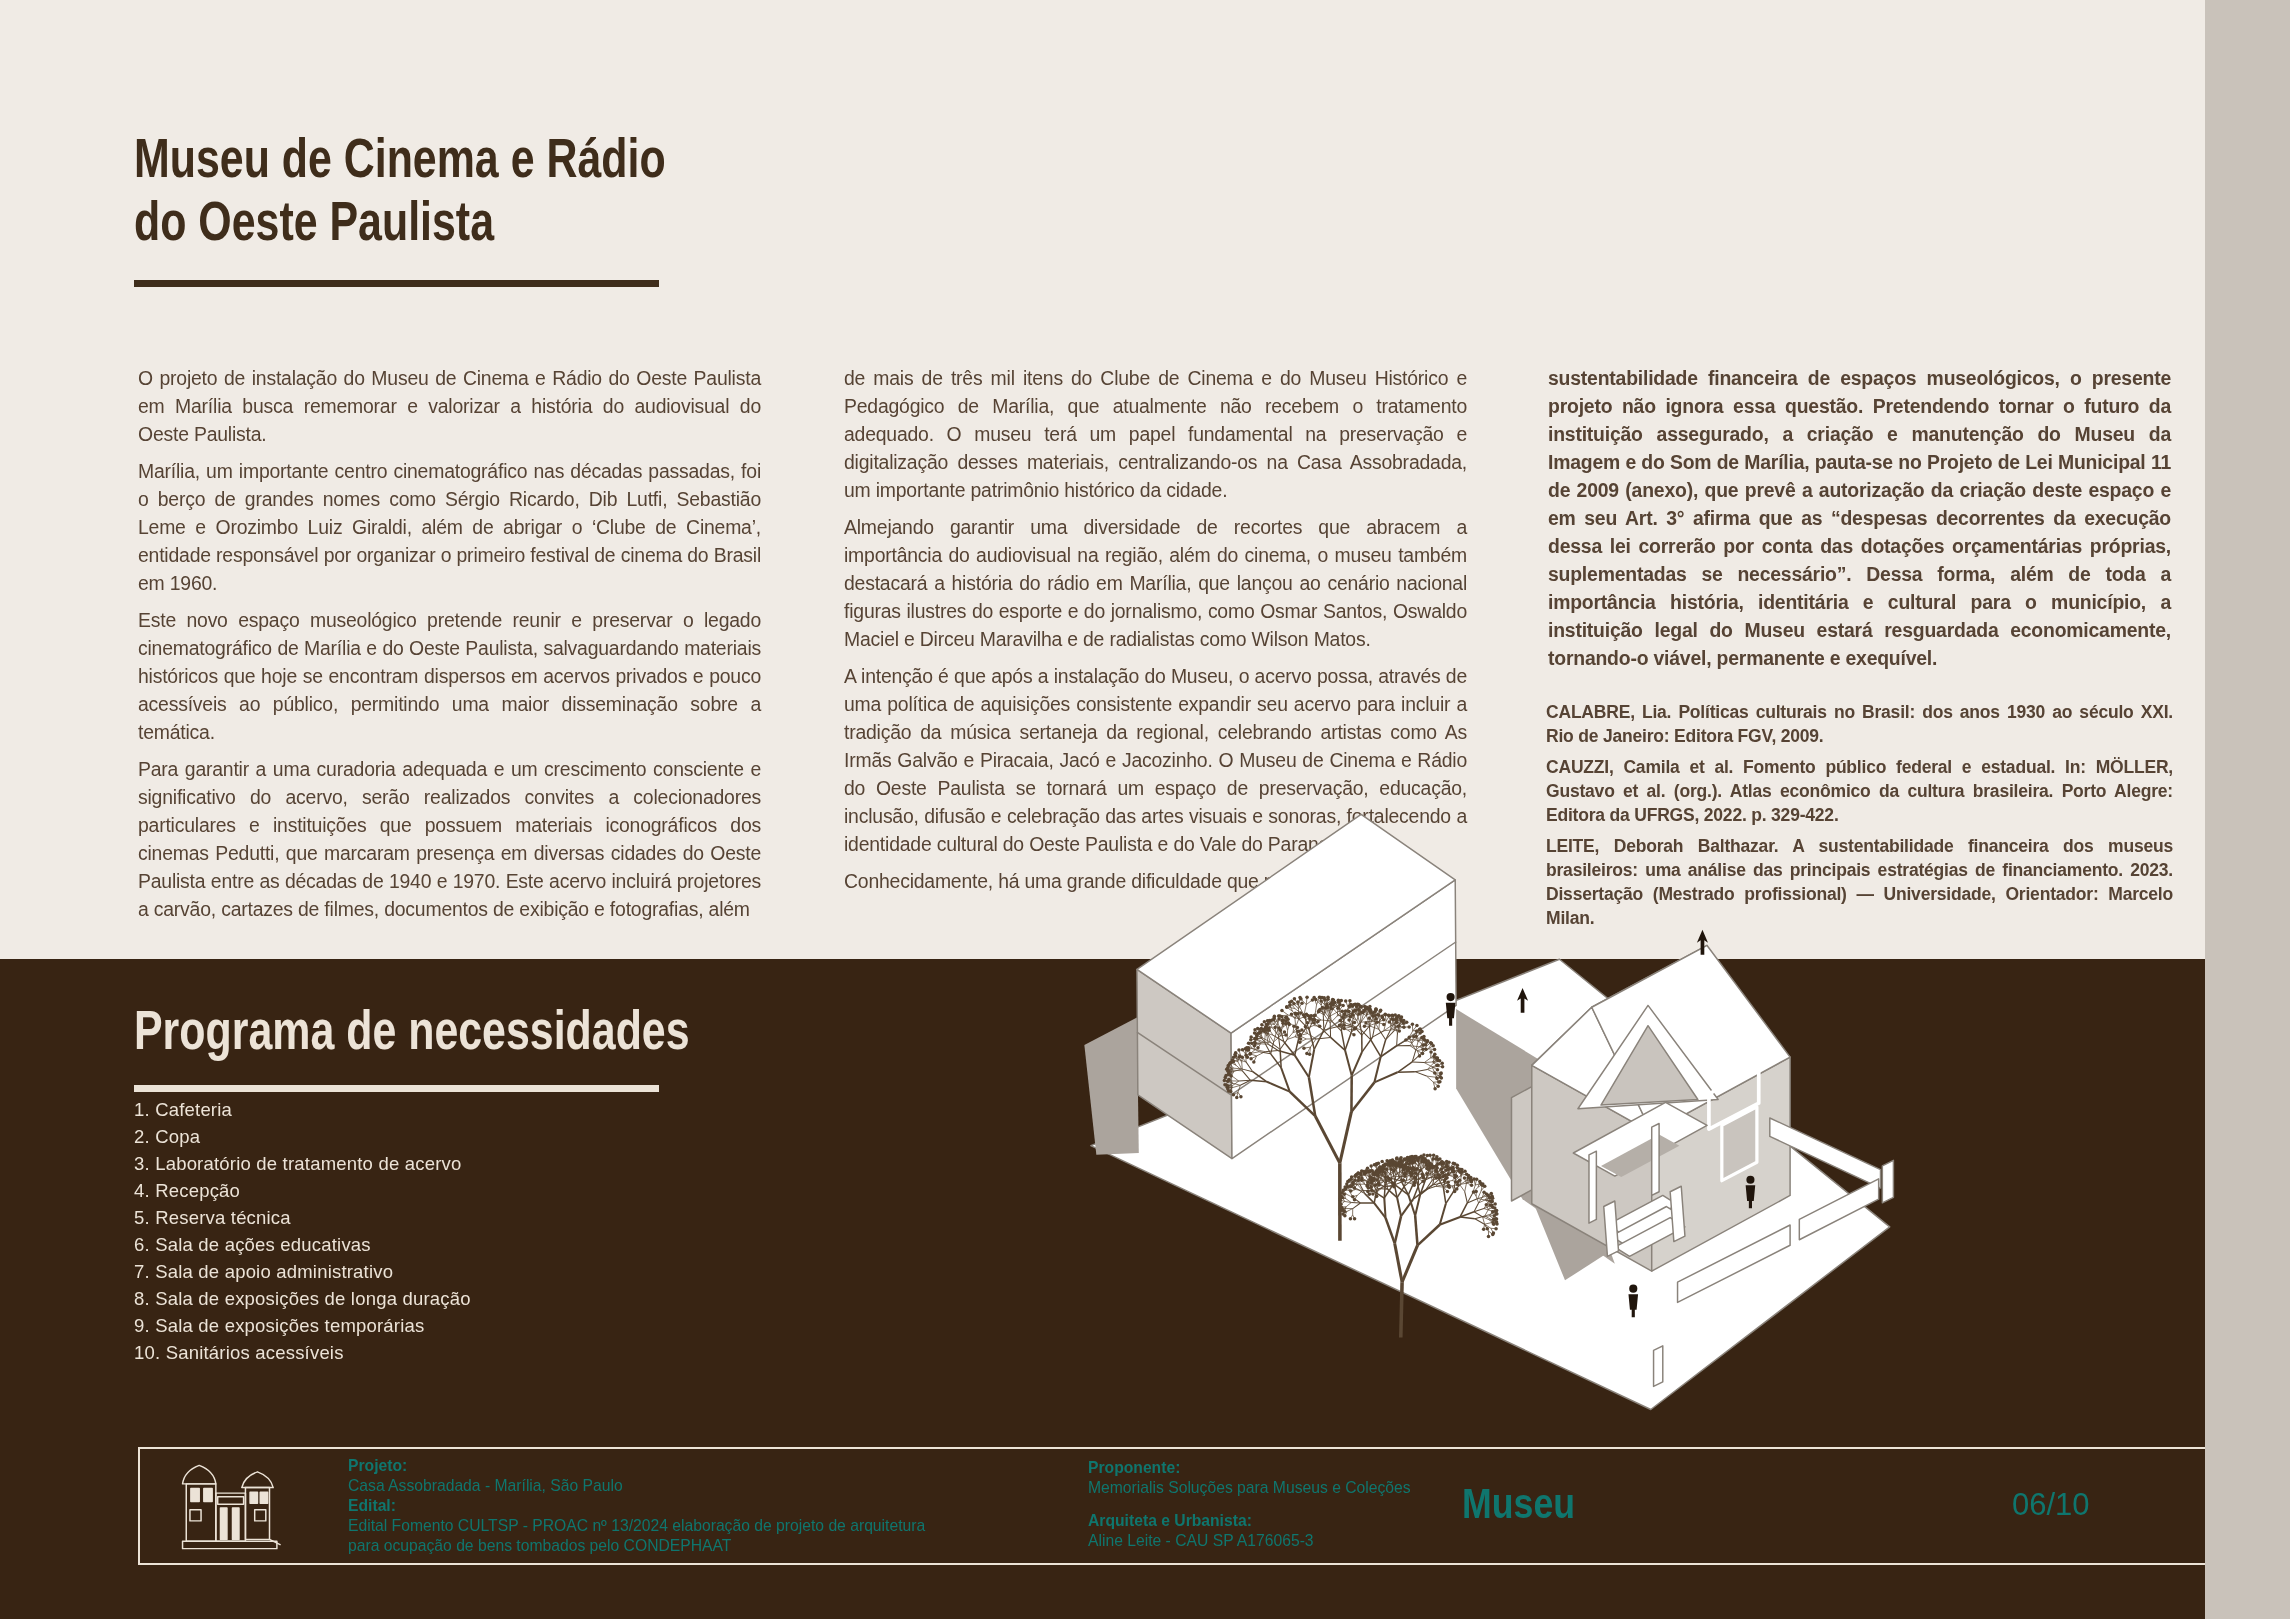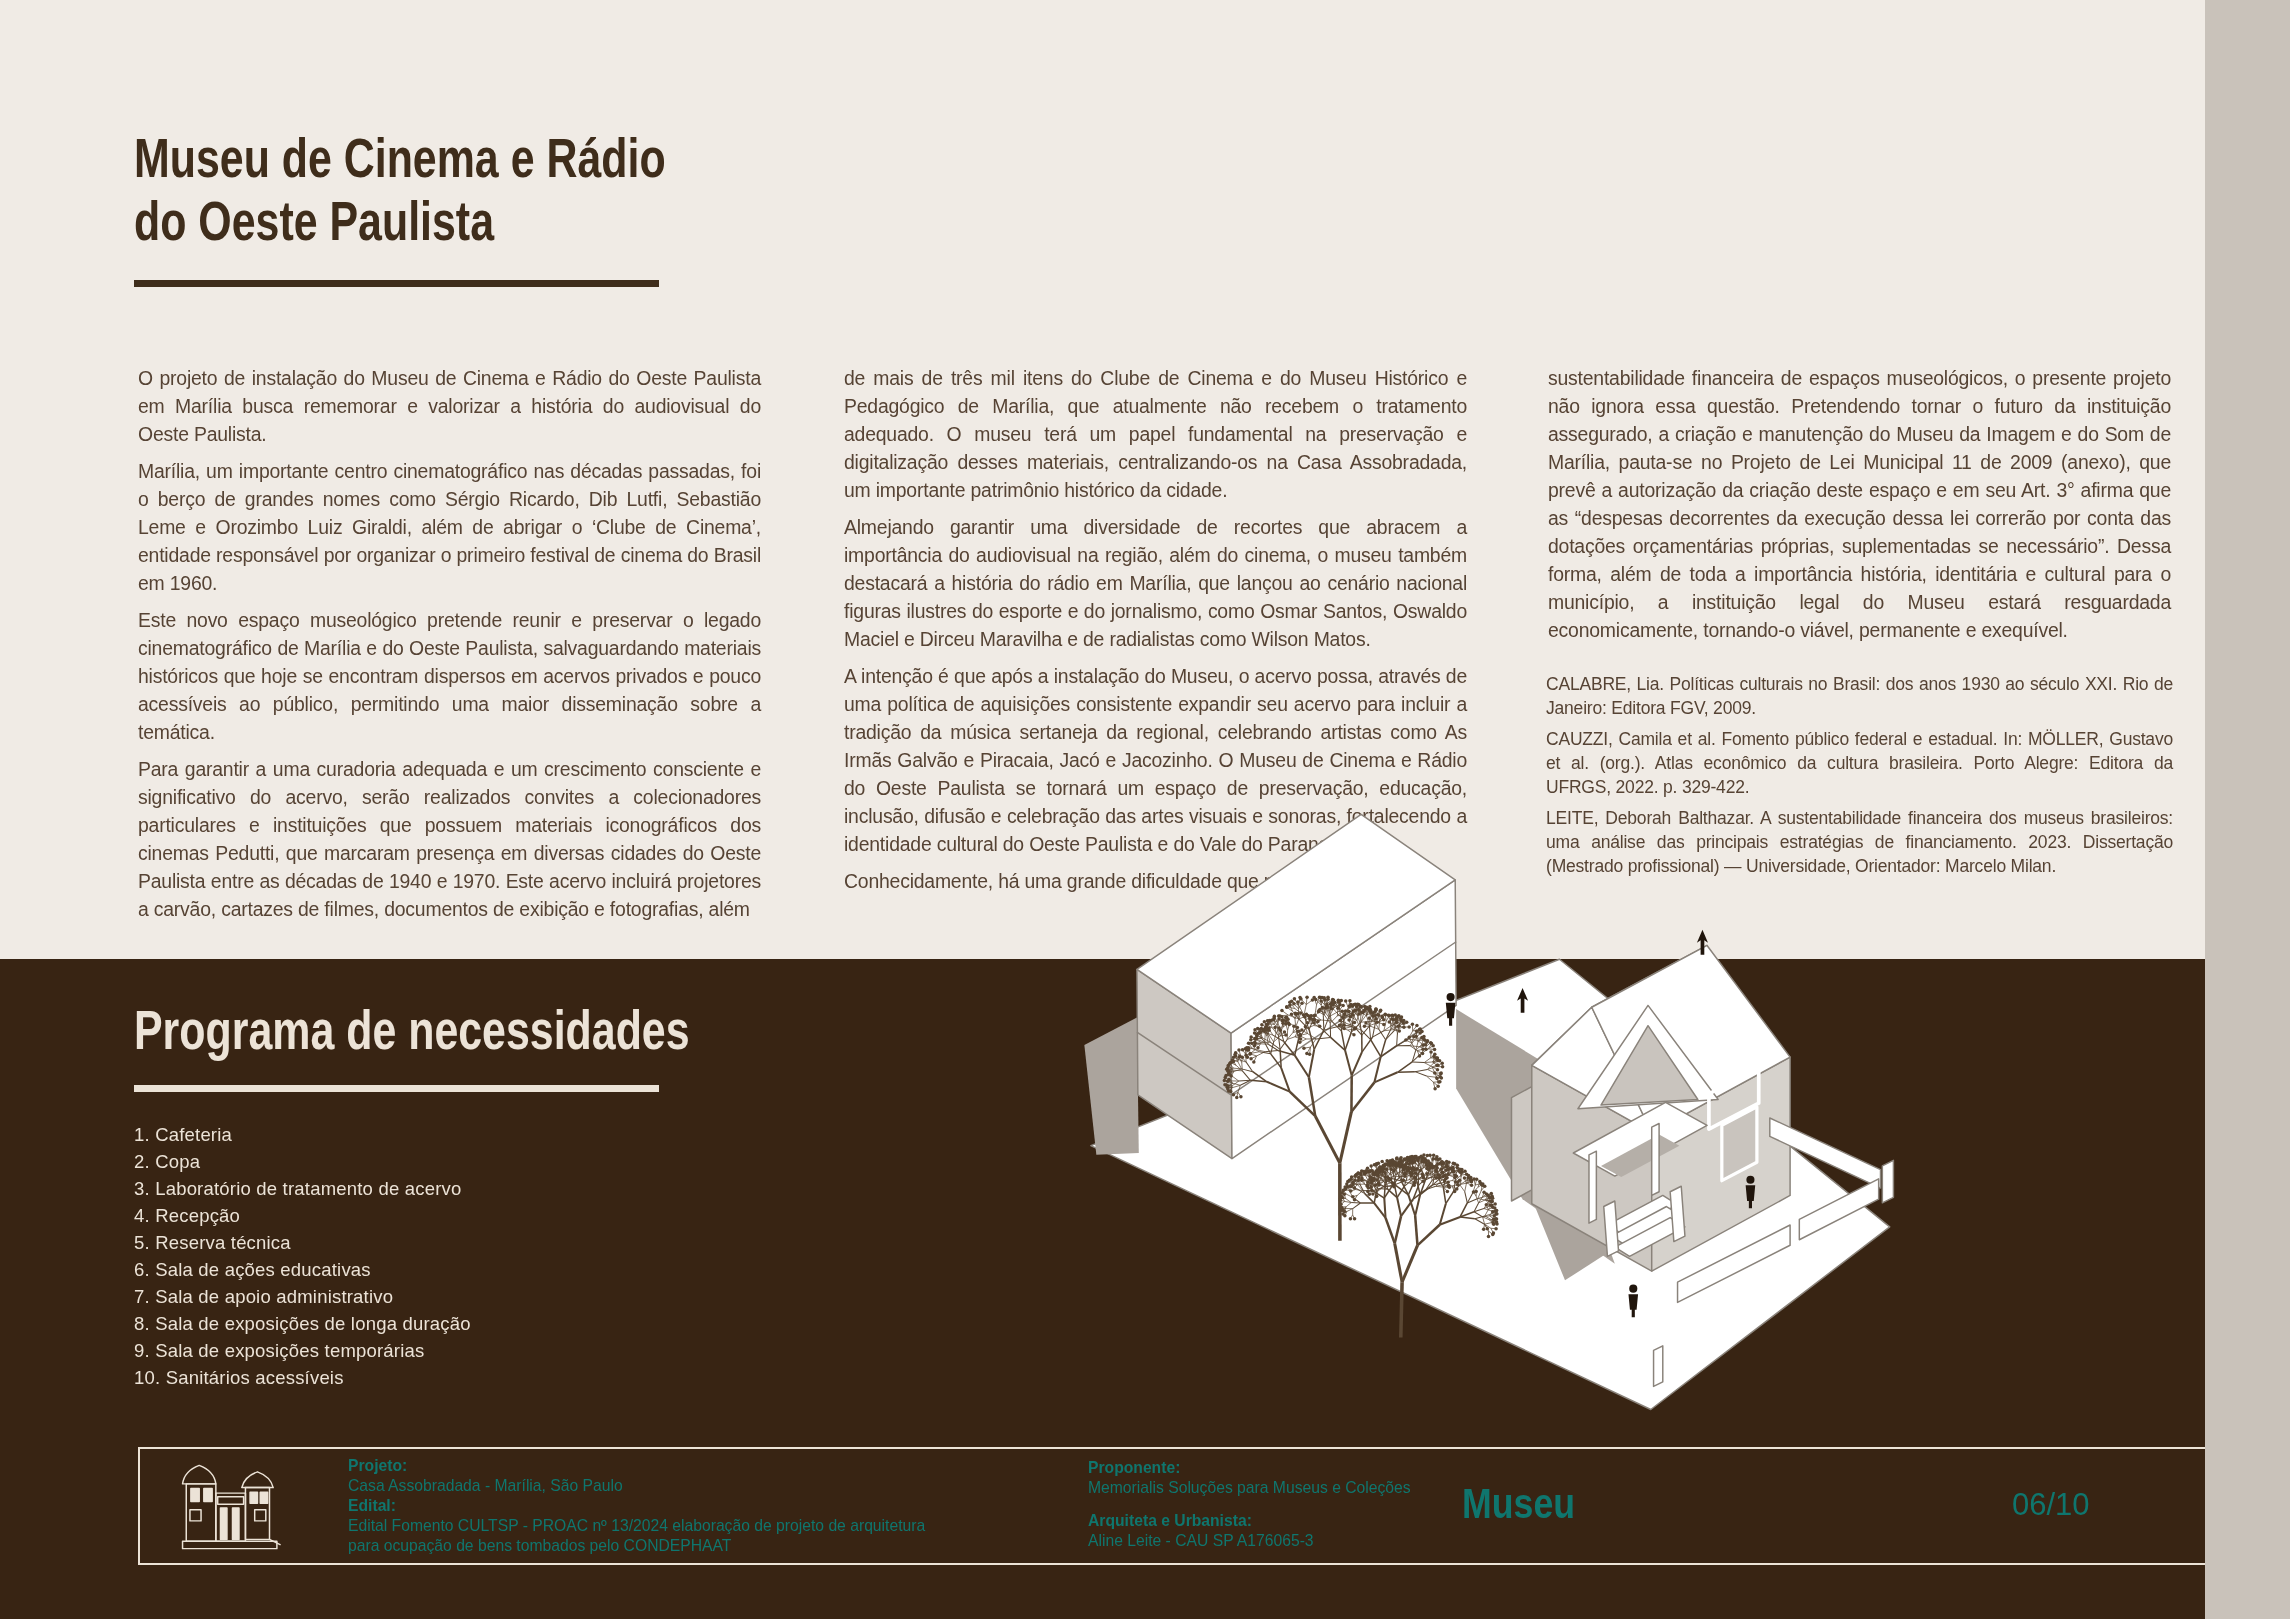--- a/index.html
+++ b/index.html
@@ -12,21 +12,21 @@
   .heading.light{color:#ece3d7;}
   .rule{position:absolute;width:525px;height:6.5px;background:#3f2d1b;}
   .rule.light{background:#ece3d7;}
 
   .col{position:absolute;top:355px;width:641px;color:#564334;font-size:19.4px;line-height:28px;
        text-align:justify;letter-spacing:-0.2px;}
   .col p{margin:9px;}
   .refs{margin-top:28px;font-size:17.5px;line-height:24px;}
   .refs p{margin:7px;}
 
-  .program-list{position:absolute;left:134px;top:1121px;color:#ece3d7;font-size:18.5px;
+  .program-list{position:absolute;left:134px;top:1096px;color:#ece3d7;font-size:18.5px;
                 line-height:27px;letter-spacing:0.2px;}
 
   .footer{position:absolute;left:138px;top:1447px;width:2106px;height:118px;
           border:2.8px solid #ece3d7;box-sizing:border-box;color:#0f766e;}
   .footer .blk{position:absolute;font-size:15.7px;line-height:20px;}
   .footer .lbl{font-weight:bold;}
   .fi-house{position:absolute;left:37px;top:7.4px;}
   .sheet-name{position:absolute;left:1322px;top:50%;transform:translateY(-54%) scaleX(0.85);
               transform-origin:left center;font-size:42px;font-weight:bold;white-space:nowrap;}
   .page-no{position:absolute;left:1872px;top:50%;transform:translateY(-52%);font-size:31px;}
@@ -51,21 +51,21 @@
     <p>Marília, um importante centro cinematográfico nas décadas passadas, foi o berço de grandes nomes como Sérgio Ricardo, Dib Lutfi, Sebastião Leme e Orozimbo Luiz Giraldi, além de abrigar o ‘Clube de Cinema’, entidade responsável por organizar o primeiro festival de cinema do Brasil em 1960.</p>
     <p>Este novo espaço museológico pretende reunir e preservar o legado cinematográfico de Marília e do Oeste Paulista, salvaguardando  materiais históricos que hoje se encontram dispersos em acervos privados e pouco acessíveis ao público, permitindo uma maior disseminação sobre a temática.</p>
     <p>Para garantir a uma curadoria adequada e um crescimento consciente e significativo   do acervo, serão realizados convites a colecionadores particulares e instituições que possuem materiais iconográficos dos cinemas Pedutti, que marcaram presença em diversas cidades do Oeste Paulista entre as décadas de 1940 e 1970. Este acervo incluirá projetores a carvão, cartazes de filmes, documentos de exibição e fotografias, além</p>
   </div>
   <div class="col" style="left:835px;">
     <p>de mais de três mil itens do Clube de Cinema e do Museu Histórico e Pedagógico de Marília, que atualmente não recebem o tratamento adequado. O museu terá um papel fundamental na preservação e digitalização desses materiais, centralizando-os na Casa Assobradada, um importante patrimônio histórico da cidade.</p>
     <p>Almejando garantir uma diversidade de recortes que abracem a importância do audiovisual na região,  além do cinema, o museu também destacará a história do rádio em Marília, que lançou ao cenário nacional figuras ilustres do esporte e do jornalismo, como Osmar Santos, Oswaldo Maciel e Dirceu Maravilha e de radialistas como Wilson Matos.</p>
     <p>A intenção é que após a instalação do Museu, o acervo possa, através de uma política de aquisições consistente expandir seu acervo para incluir a tradição da música sertaneja da regional, celebrando artistas como As Irmãs Galvão e Piracaia, Jacó e Jacozinho. O Museu de Cinema e Rádio do Oeste Paulista se tornará um espaço de preservação, educação, inclusão, difusão e celebração das artes visuais e sonoras, fortalecendo a identidade cultural do Oeste Paulista e do Vale do Paranapanema.</p>
     <p>Conhecidamente, há uma grande dificuldade que permeia a</p>
   </div>
-  <div class="col" style="left:1539px;">
+  <div class="col" style="left:1539px;font-weight:bold;">
     <p>sustentabilidade financeira de espaços museológicos, o presente projeto não ignora essa questão. Pretendendo tornar o futuro da instituição assegurado, a criação e manutenção do Museu da Imagem e do Som de Marília, pauta-se no Projeto de Lei Municipal 11 de 2009 (anexo), que prevê a autorização da criação deste espaço e em seu Art. 3° afirma que as “despesas decorrentes da execução dessa lei correrão por conta das dotações orçamentárias próprias, suplementadas se necessário”.  Dessa forma, além de toda a importância história, identitária e cultural para o município, a instituição legal do Museu estará resguardada economicamente, tornando-o viável, permanente e exequível.</p>
     <div class="refs">
       <p>CALABRE, Lia. Políticas culturais no Brasil: dos anos 1930 ao século XXI. Rio de Janeiro: Editora FGV, 2009.</p>
       <p>CAUZZI, Camila et al. Fomento público federal e estadual. In: MÖLLER, Gustavo et al. (org.). Atlas econômico da cultura brasileira. Porto Alegre: Editora da UFRGS, 2022. p. 329-422.</p>
       <p>LEITE, Deborah Balthazar. A sustentabilidade financeira dos museus brasileiros: uma análise das principais estratégias de financiamento. 2023. Dissertação (Mestrado profissional) — Universidade, Orientador: Marcelo Milan.</p>
     </div>
   </div>
 
   <div class="heading light" style="left:134px;top:999px;">Programa de necessidades</div>
   <div class="rule light" style="left:134px;top:1085px;"></div>

